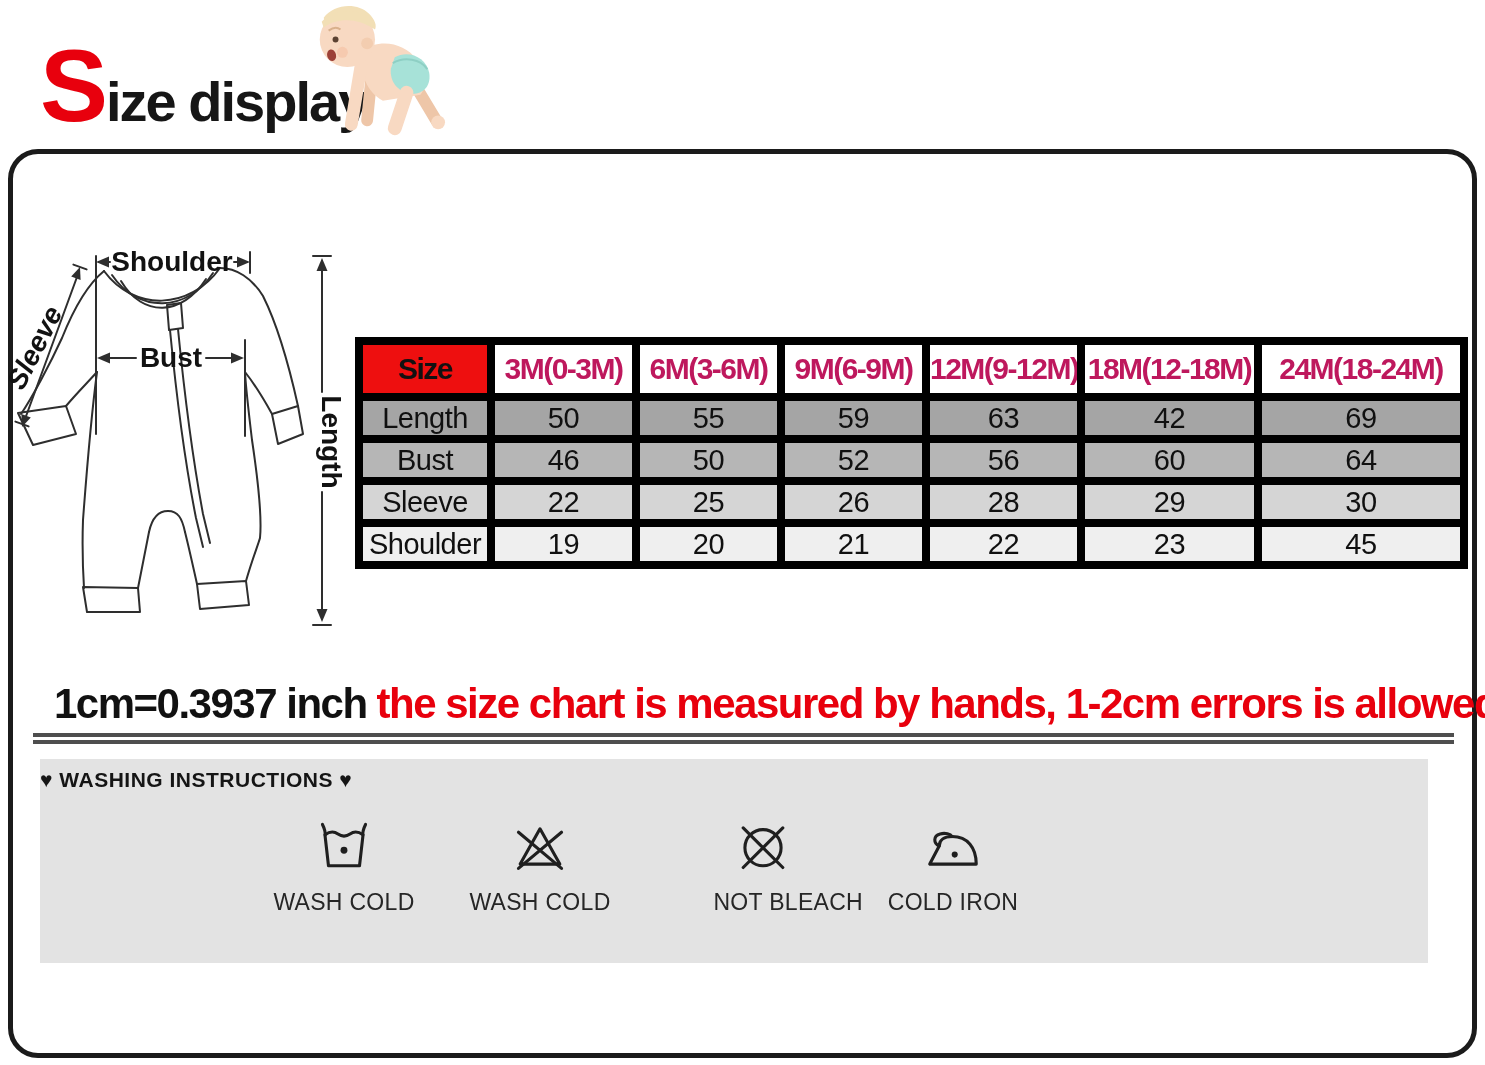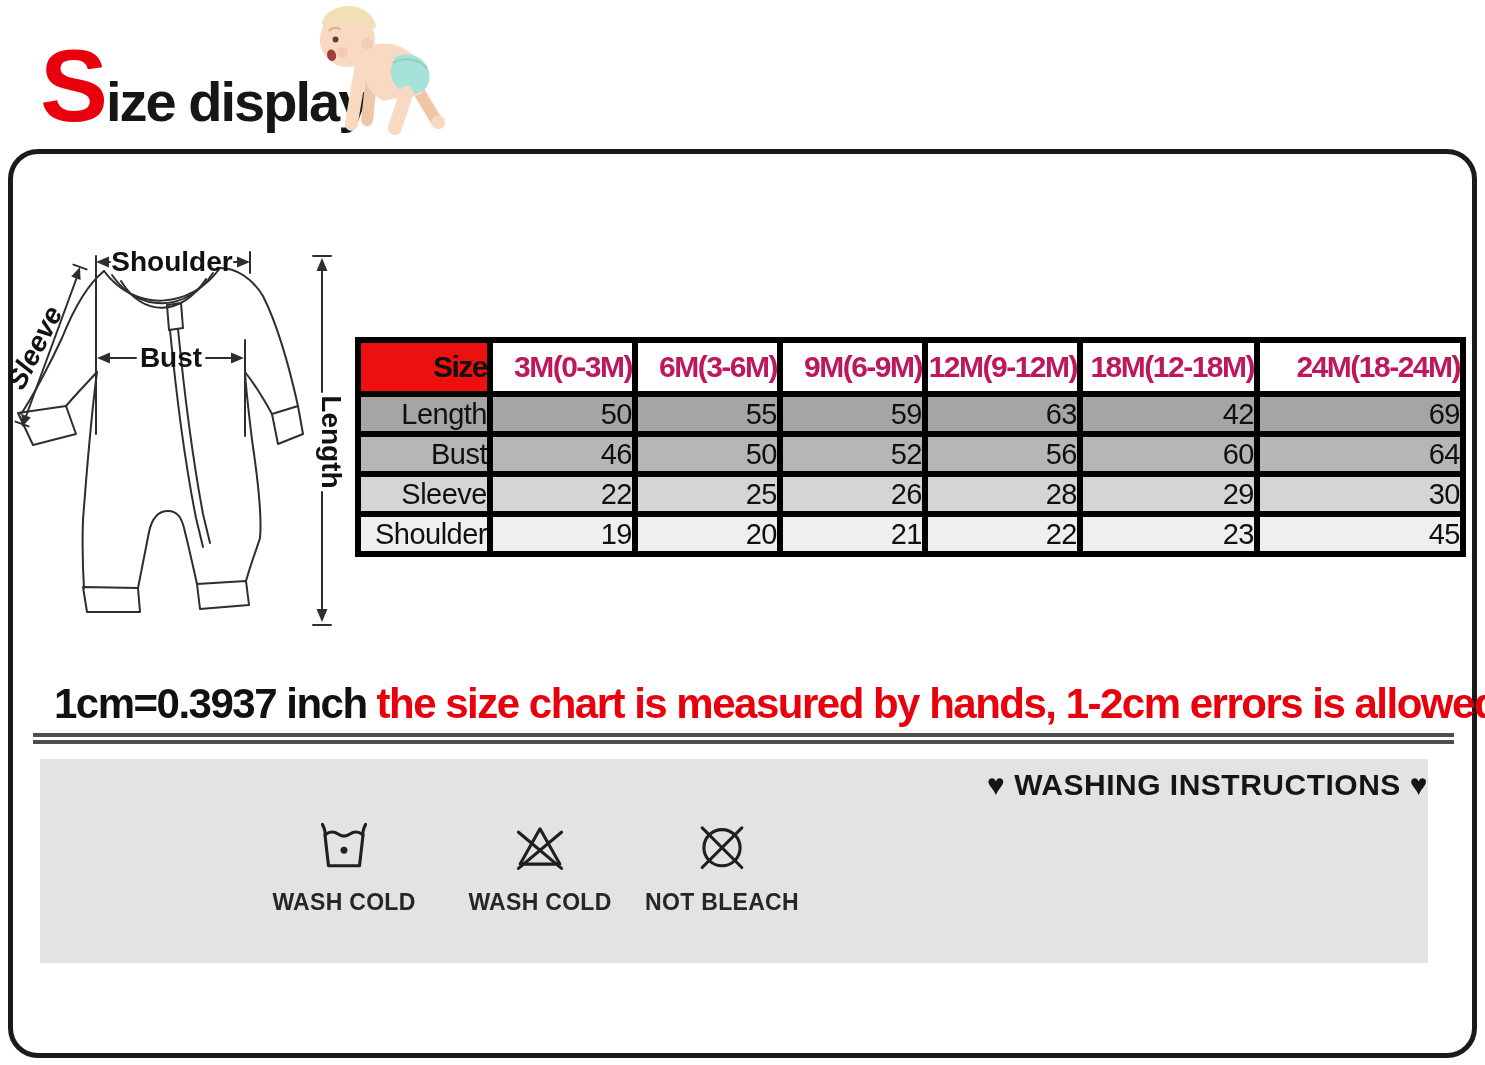--- a/index.html
+++ b/index.html
@@ -19,51 +19,51 @@
 
   
   .garment{position:absolute;left:8px;top:240px;width:344px;height:400px;}
   .garment text{font-family:"Liberation Sans",sans-serif;fill:#121212;font-weight:bold;font-size:28px;}
   .garment .ln{stroke:#2e2e2e;stroke-width:2px;fill:none;stroke-linejoin:round;stroke-linecap:round;}
   .garment .ah{fill:#2e2e2e;stroke:none;}
 
   
   table.size{position:absolute;left:355px;top:337px;width:1105px;border-collapse:collapse;
              table-layout:fixed;font-family:"Liberation Sans",sans-serif;}
-  table.size th,table.size td{border:6px solid #000000;text-align:right;vertical-align:middle;
+  table.size th,table.size td{border:8px solid #000000;text-align:center;vertical-align:middle;
              padding:0;overflow:hidden;white-space:nowrap;}
   table.size thead th{height:48px;font-size:30px;font-weight:bold;background:#ffffff;
              letter-spacing:-1.5px;color:#be185d;}
   table.size th.size-cell{background:#ee0f0f;color:#111;}
   table.size tbody td{height:34px;font-size:29px;font-weight:normal;letter-spacing:-0.5px;color:#101010;}
   tr.row-length td{background:#a5a5a5;}
   tr.row-bust td{background:#b6b6b6;}
   tr.row-sleeve td{background:#d5d5d5;}
   tr.row-shoulder td{background:#efefef;}
 
   
   .note{position:absolute;left:54px;top:680px;font-size:42px;font-weight:bold;
         letter-spacing:-1.5px;white-space:nowrap;color:#111;}
   .note .red{color:#e8000d;margin-left:10px;}
 
   .divider{position:absolute;left:33px;top:733px;width:1421px;height:11px;
            border-top:4px solid #4e4e4e;border-bottom:4px solid #4e4e4e;box-sizing:border-box;}
 
   
   .wash{position:absolute;left:40px;top:759px;width:1388px;height:204px;background:#e3e3e3;}
-  .wash-heading{position:absolute;top:9px;left:0;width:100%;text-align:right;
-                font-size:30px;font-weight:bold;letter-spacing:0.5px;color:#151515;}
+  .wash-heading{position:absolute;top:9px;left:0;width:100%;text-align:left;
+                font-size:21px;font-weight:bold;letter-spacing:0.5px;color:#151515;}
   .wash-item{position:absolute;top:56px;width:200px;text-align:center;}
   .wash-item svg{display:block;margin:0 auto 12px auto;height:62px;}
-  .wash-item .lbl{font-size:23px;font-weight:bold;color:#262626;letter-spacing:0.3px;}
+  .wash-item .lbl{font-size:23px;font-weight:normal;color:#262626;letter-spacing:0.3px;}
   .wi{stroke:#1f1f1f;stroke-width:3.6px;fill:none;stroke-linecap:round;stroke-linejoin:round;}
   .wi-fill{fill:#1f1f1f;stroke:none;}
   .wash-item:nth-of-type(2){left:204px;}
   .wash-item:nth-of-type(3){left:400px;}
-  .wash-item:nth-of-type(4){left:582px;}
+  .wash-item:nth-of-type(4){left:623px;text-align:right;}
   .wash-item:nth-of-type(5){left:813px;}
   .wash-item:nth-of-type(6){left:1007px;}
 </style>
 </head>
 <body>
 
 <div class="page">
 
   <div class="title"><span class="s">S</span><span class="rest">ize display</span></div>
 
@@ -221,16 +221,24 @@
     </div>
 
     <div class="wash-item">
       <svg viewBox="0 0 72 72" width="66" height="62">
         <circle class="wi" cx="36" cy="38" r="21"></circle>
         <path class="wi" d="M13 15 L59 61 M59 15 L13 61"></path>
       </svg>
       <div class="lbl">NOT BLEACH</div>
     </div>
 
+    <div class="wash-item">
+      <svg viewBox="0 0 72 72" width="66" height="62">
+        <path class="wi" d="M9 57 L63 57 C63 38 53 25 35 25 C26 25 20 29 20 36 L9 57 Z"></path>
+        <path class="wi" d="M20 36 C13 33 13 24 21 22 C27 20.5 33 22 35 25"></path>
+        <circle class="wi-fill" cx="38" cy="46" r="3.5"></circle>
+      </svg>
+      <div class="lbl">COLD IRON</div>
+    </div>
 
   </div>
 
 </div>
 
 </body></html>

